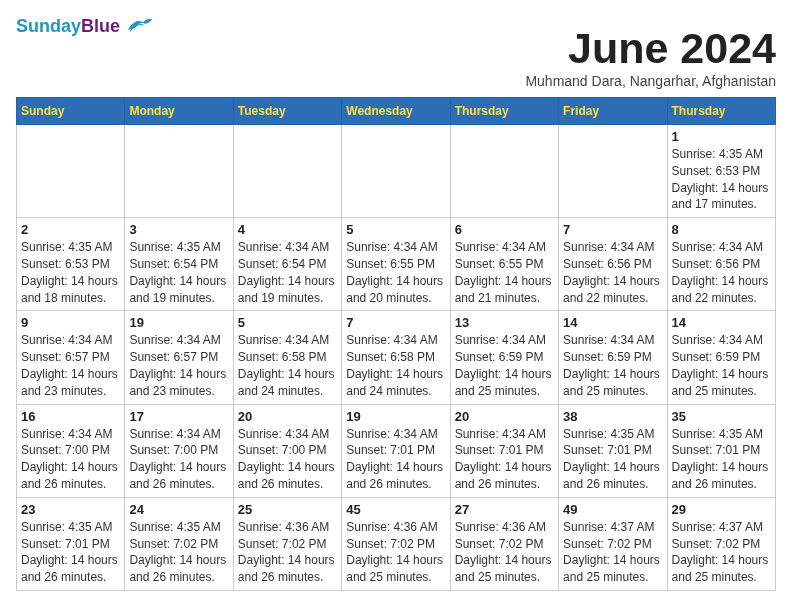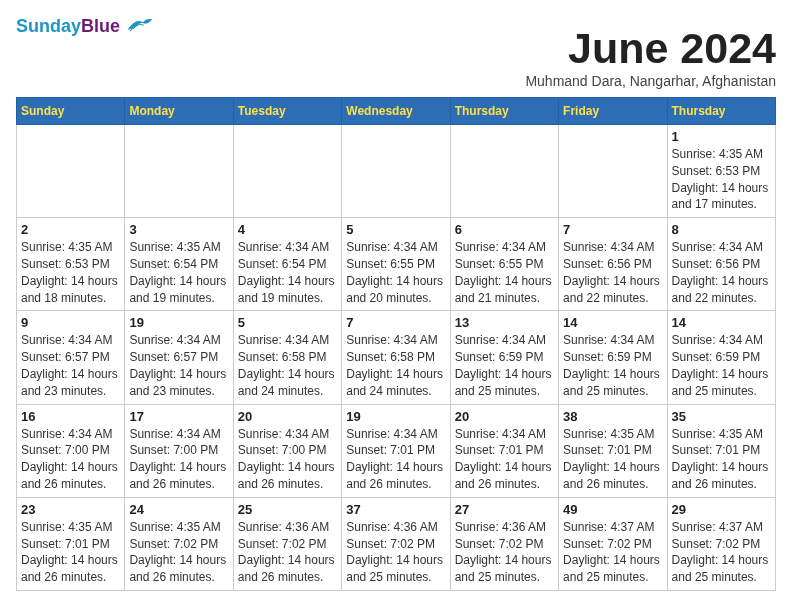--- a/index.html
+++ b/index.html
@@ -227,21 +227,21 @@
         </td>
         <td>
           <span class="day-number">24</span>
           <div class="day-info">Sunrise: 4:35 AM<br>Sunset: 7:02 PM<br>Daylight: 14 hours<br>and 26 minutes.</div>
         </td>
         <td>
           <span class="day-number">25</span>
           <div class="day-info">Sunrise: 4:36 AM<br>Sunset: 7:02 PM<br>Daylight: 14 hours<br>and 26 minutes.</div>
         </td>
         <td>
-          <span class="day-number">37</span>
+          <span class="day-number">45</span>
           <div class="day-info">Sunrise: 4:36 AM<br>Sunset: 7:02 PM<br>Daylight: 14 hours<br>and 25 minutes.</div>
         </td>
         <td>
           <span class="day-number">27</span>
           <div class="day-info">Sunrise: 4:36 AM<br>Sunset: 7:02 PM<br>Daylight: 14 hours<br>and 25 minutes.</div>
         </td>
         <td>
           <span class="day-number">49</span>
           <div class="day-info">Sunrise: 4:37 AM<br>Sunset: 7:02 PM<br>Daylight: 14 hours<br>and 25 minutes.</div>
         </td>

